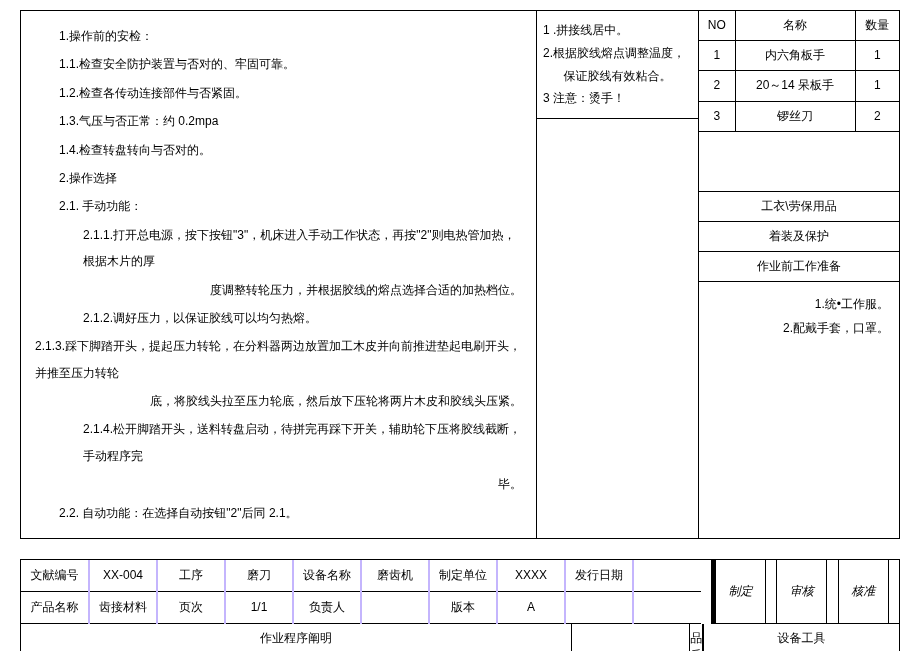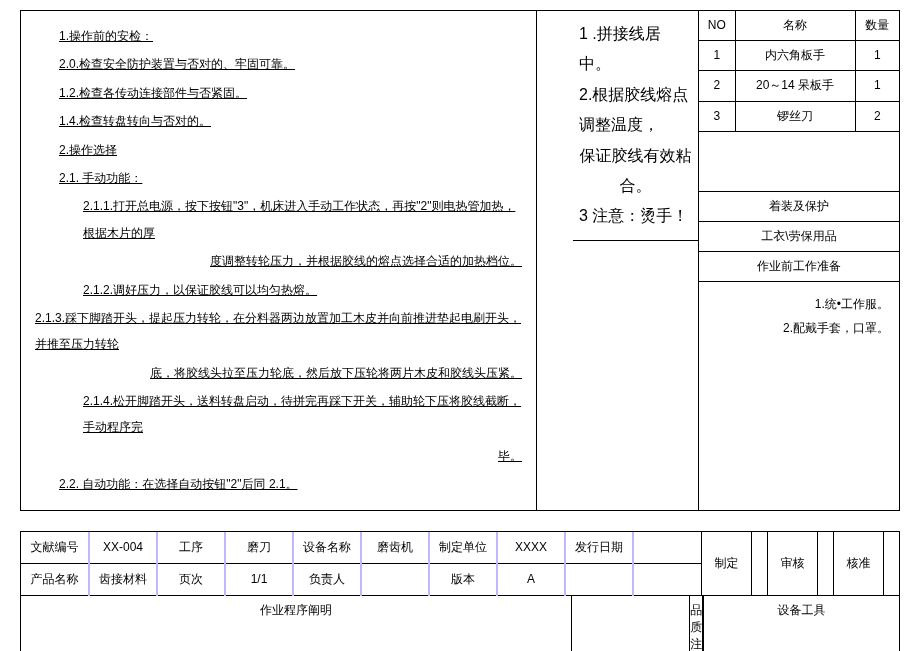--- a/index.html
+++ b/index.html
@@ -27,38 +27,37 @@
       margin-bottom: 20px;
     }
     .main-left {
       flex: 1;
       border-right: 1px solid #000;
       padding: 10px 14px;
       font-size: 12px;
       line-height: 2.2;
       text-align: left;
     }
-    .main-left p { margin: 2px 0; text-decoration: underline; }
+    .main-left p { margin: 2px 0; }
     .ind1 { padding-left: 24px; }
     .ind2 { padding-left: 48px; }
     .ind3 { padding-left: 90px; text-align: right; }
     .ind0a { padding-left: 24px; }
     .mid-col {
       width: 162px;
       border-right: 1px solid #000;
       display: flex;
       flex-direction: column;
     }
     .mid-top {
       border-bottom: 1px solid #000;
       padding: 8px 6px;
-      font-size: 16px;
+      font-size: 12px;
       line-height: 1.9;
       text-align: left;
-      margin-left: 36px;
     }
     .mid-blank { flex: 1; }
     .right-col {
       width: 200px;
       display: flex;
       flex-direction: column;
     }
     .tools-tbl { width: 100%; border: none; }
     .tools-tbl td, .tools-tbl th {
       border: none;
@@ -73,38 +72,39 @@
       text-align: center;
       padding: 6px 0;
     }
     .right-text {
       padding: 10px 10px;
       line-height: 2;
       text-align: right;
       flex: 1;
     }
     .bottom-block { border: 1px solid #000; }
-    .hdr-row { display: flex; }
+    .hdr-row { display: flex; gap: 10px; }
     .hdr-left {
       width: 680px;
       display: flex;
       flex-direction: column;
     }
     .hdr-table { width: 100%; border: none; table-layout: fixed; }
     .hdr-table td {
       border: none;
       border-left: 2px solid #c4b5fd;
       border-bottom: 1px solid #000;
       padding: 6px 4px;
     }
     .hdr-table td:first-child { border-left: none; }
     .hdr-right {
       flex: 1;
-      border-left: 1px solid #000000;
-      display: flex;
+      border-left: 5px solid #000000;
+      display: flex;
+      font-style: italic;
     }
     .hdr-right-cell1 {
       width: 50px;
       border-right: 1px solid #000;
       border-bottom: 1px solid #000;
       display: flex;
       align-items: center;
       justify-content: center;
     }
     .hdr-right-cell2 {
@@ -147,22 +147,23 @@
       padding: 6px 0;
     }
     .blank-narrow { width:1px; border-right:1px solid #000; }
   </style>
 </head>
 <body>
 
 <div class="top-block">
   <div class="main-left">
     <p class="ind0a">1.操作前的安检：</p>
-    <p class="ind1">2.0.检查安全防护装置与否对的、牢固可靠。</p>
+    <p class="ind1">1.1.检查安全防护装置与否对的、牢固可靠。</p>
     <p class="ind1">1.2.检查各传动连接部件与否紧固。</p>
+    <p class="ind1">1.3.气压与否正常：约 0.2mpa</p>
     <p class="ind1">1.4.检查转盘转向与否对的。</p>
     <p class="ind0a">2.操作选择</p>
     <p class="ind1">2.1.  手动功能：</p>
     <p class="ind2">2.1.1.打开总电源，按下按钮"3"，机床进入手动工作状态，再按"2"则电热管加热，根据木片的厚</p>
     <p class="ind3">度调整转轮压力，并根据胶线的熔点选择合适的加热档位。</p>
     <p class="ind2">2.1.2.调好压力，以保证胶线可以均匀热熔。</p>
     <p>2.1.3.踩下脚踏开头，提起压力转轮，在分料器两边放置加工木皮并向前推进垫起电刷开头，并推至压力转轮</p>
     <p class="ind3">底，将胶线头拉至压力轮底，然后放下压轮将两片木皮和胶线头压紧。</p>
     <p class="ind2">2.1.4.松开脚踏开头，送料转盘启动，待拼完再踩下开关，辅助轮下压将胶线截断，手动程序完</p>
     <p class="ind3">毕。</p>
@@ -198,22 +199,22 @@
         <td>1</td>
       </tr>
       <tr>
         <td>3</td>
         <td>锣丝刀</td>
         <td>2</td>
       </tr>
     </tbody>
       </table>
     <div class="right-blank1"></div>
+    <div class="right-label">工衣\劳保用品</div>
     <div class="right-label">着装及保护</div>
-    <div class="right-label">工衣\劳保用品</div>
     <div class="right-label">作业前工作准备</div>
     <div class="right-text">
       <div>1.统•工作服。</div>
       <div>2.配戴手套，口罩。</div>
     </div>
   </div>
 </div>
 
 <div class="bottom-block">
   <div class="hdr-row">

